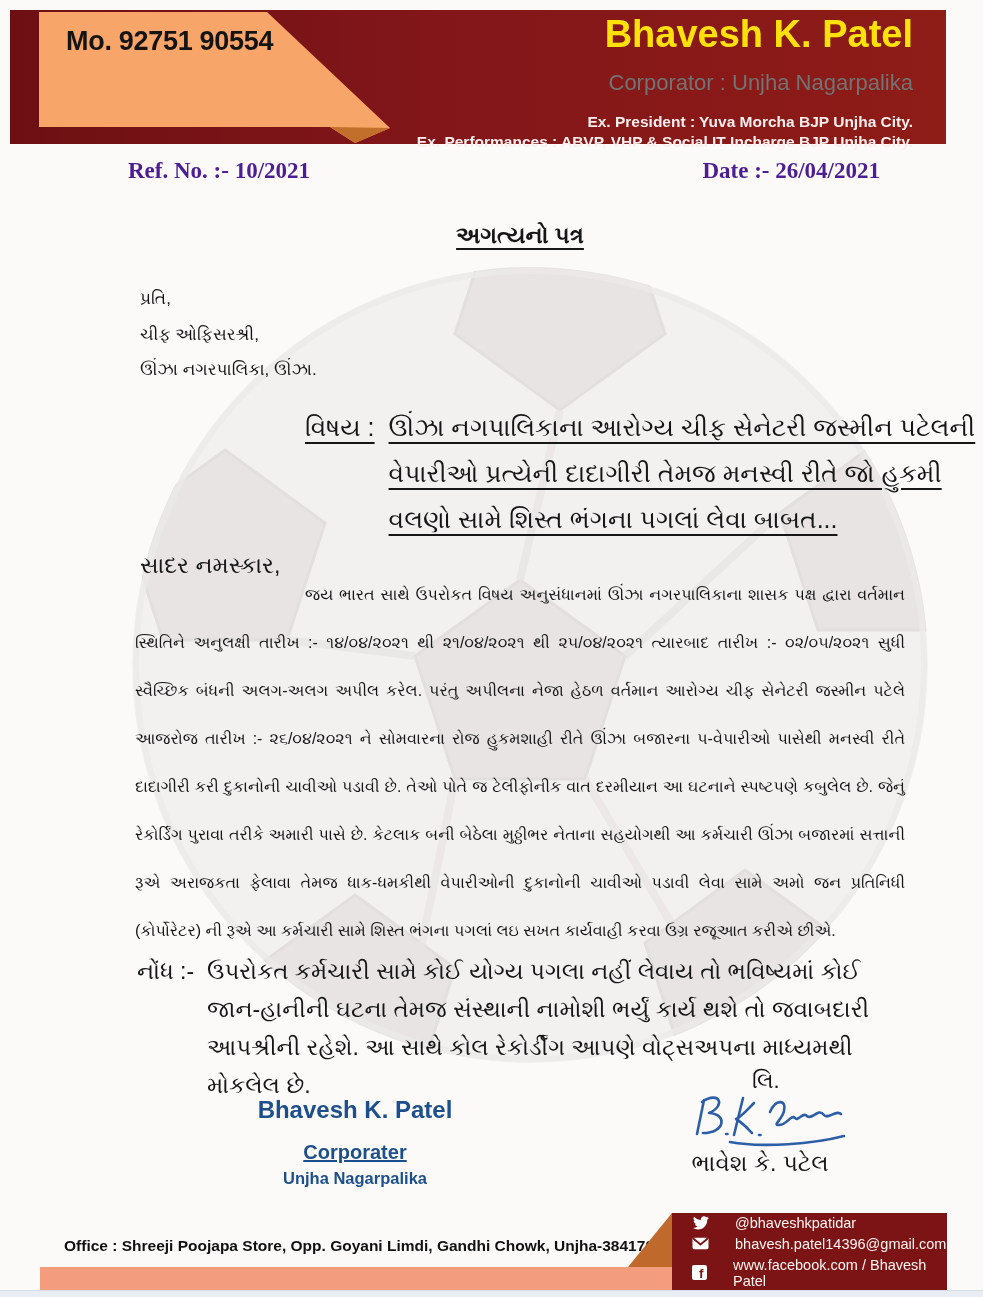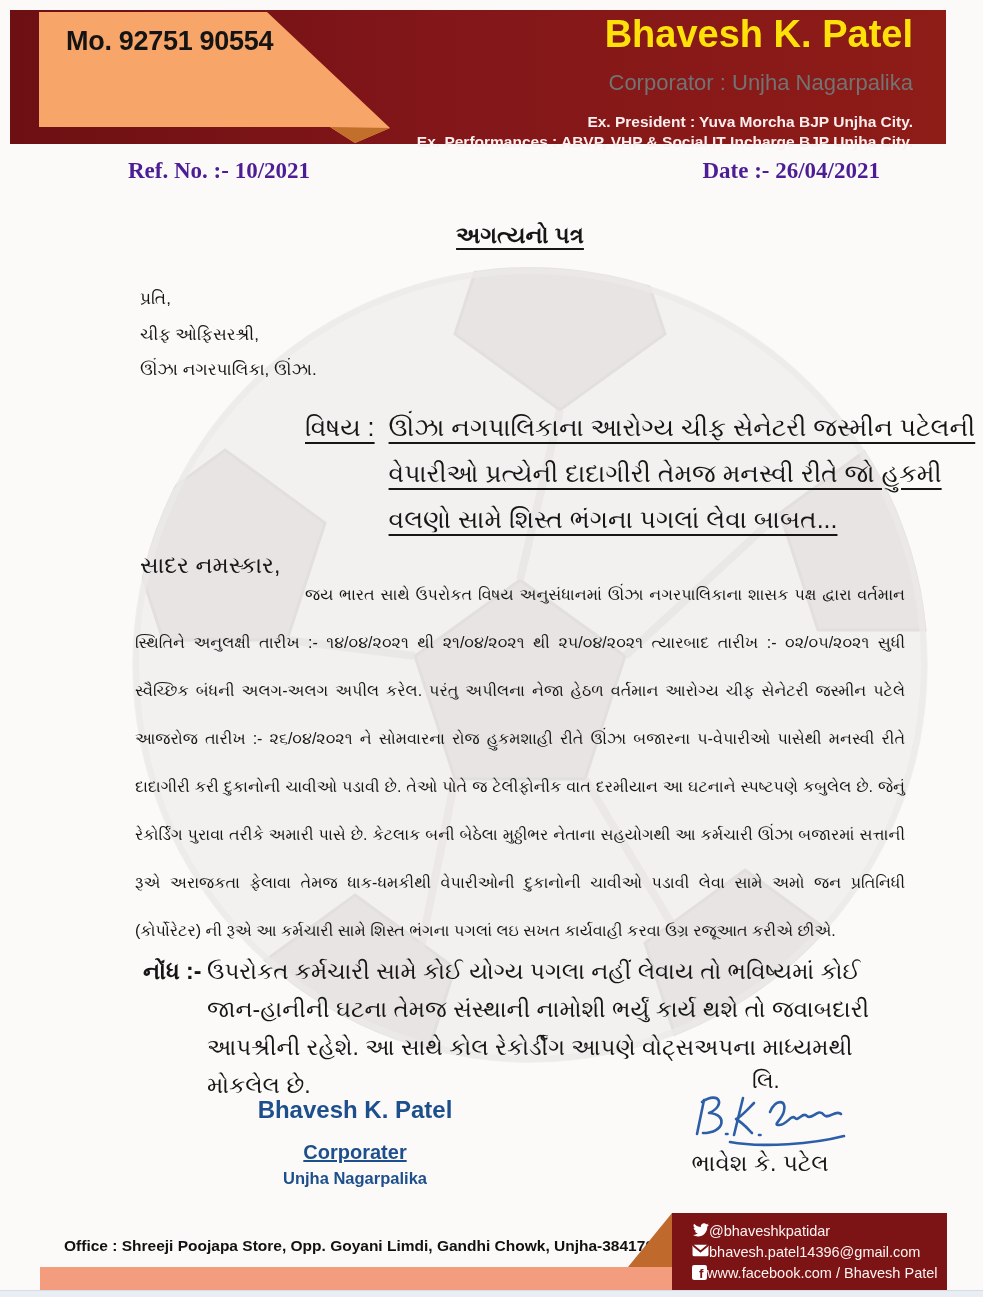--- a/index.html
+++ b/index.html
@@ -44,21 +44,21 @@
   .to-block { position:absolute; left:140px; top:281px; font-size:17px; line-height:35.5px; }
   .subject { position:absolute; left:305px; top:404px; display:flex; font-size:25px; line-height:46px; }
   .subject-label { text-decoration:underline; text-underline-offset:6px; margin-right:14px; white-space:nowrap;text-align:right; }
   .subject-lines div { text-decoration:underline; text-underline-offset:6px; }
   .salutation { position:absolute; left:140px; top:552px; font-size:23px; }
   .body-par {
     position:absolute; left:135px; top:571px; width:770px;
     font-size:16px; line-height:48px; text-align:justify; text-indent:170px;
   }
   .note { position:absolute; left:135px; top:952px; width:772px; padding-left:72px; font-size:23px; line-height:38px; }
-  .note-label { position:absolute; left:8px; top:0;font-weight:bold; }
+  .note-label { position:absolute; left:2px; top:0; }
   
   .sign-left {
     position:absolute; left:230px; top:1096px; width:250px; text-align:center;
     color:#1d4f8c; font-weight:bold; line-height:1.18;
   }
   .sl-1 { font-size:24px; }
   .sl-2 { font-size:20px; margin-top:17px;text-decoration:underline; }
   .sl-3 { font-size:16.5px; margin-top:4px; }
   .li-label { position:absolute; left:752px; top:1068px; font-size:22px; }
   .signature-svg { position:absolute; left:688px; top:1090px; }
@@ -67,21 +67,21 @@
   .office {
     position:absolute; left:64px; top:1237px; font-size:15.5px; font-weight:bold; color:#111;
   }
   .salmon-bar { position:absolute; left:40px; top:1267px; width:632px; height:23px; background:#f49c7e; }
   .foot-tri { position:absolute; left:628px; top:1213px; }
   .social-block {
     position:absolute; left:672px; top:1213px; width:275px; height:77px;
     background:#7c1416; display:flex; flex-direction:column; justify-content:center;
     padding-left:20px; gap:5px;
   }
-  .social-row { display:flex; align-items:flex-start; gap:0; color:#fdf4f2; font-size:14.5px; }
+  .social-row { display:flex; align-items:center; gap:26px; color:#fdf4f2; font-size:14.5px; }
   .social-row .ic { flex:0 0 auto; display:flex; }
   .bottom-strip { position:absolute; left:0; top:1290px; width:983px; height:7px; background:#e8eef3; border-top:1px solid #d6dee5; }
 </style>
 </head>
 <body>
 
 <div class="page">
 
   <svg class="watermark" width="983" height="1297" viewBox="0 0 983 1297" aria-hidden="true">
     <defs>

